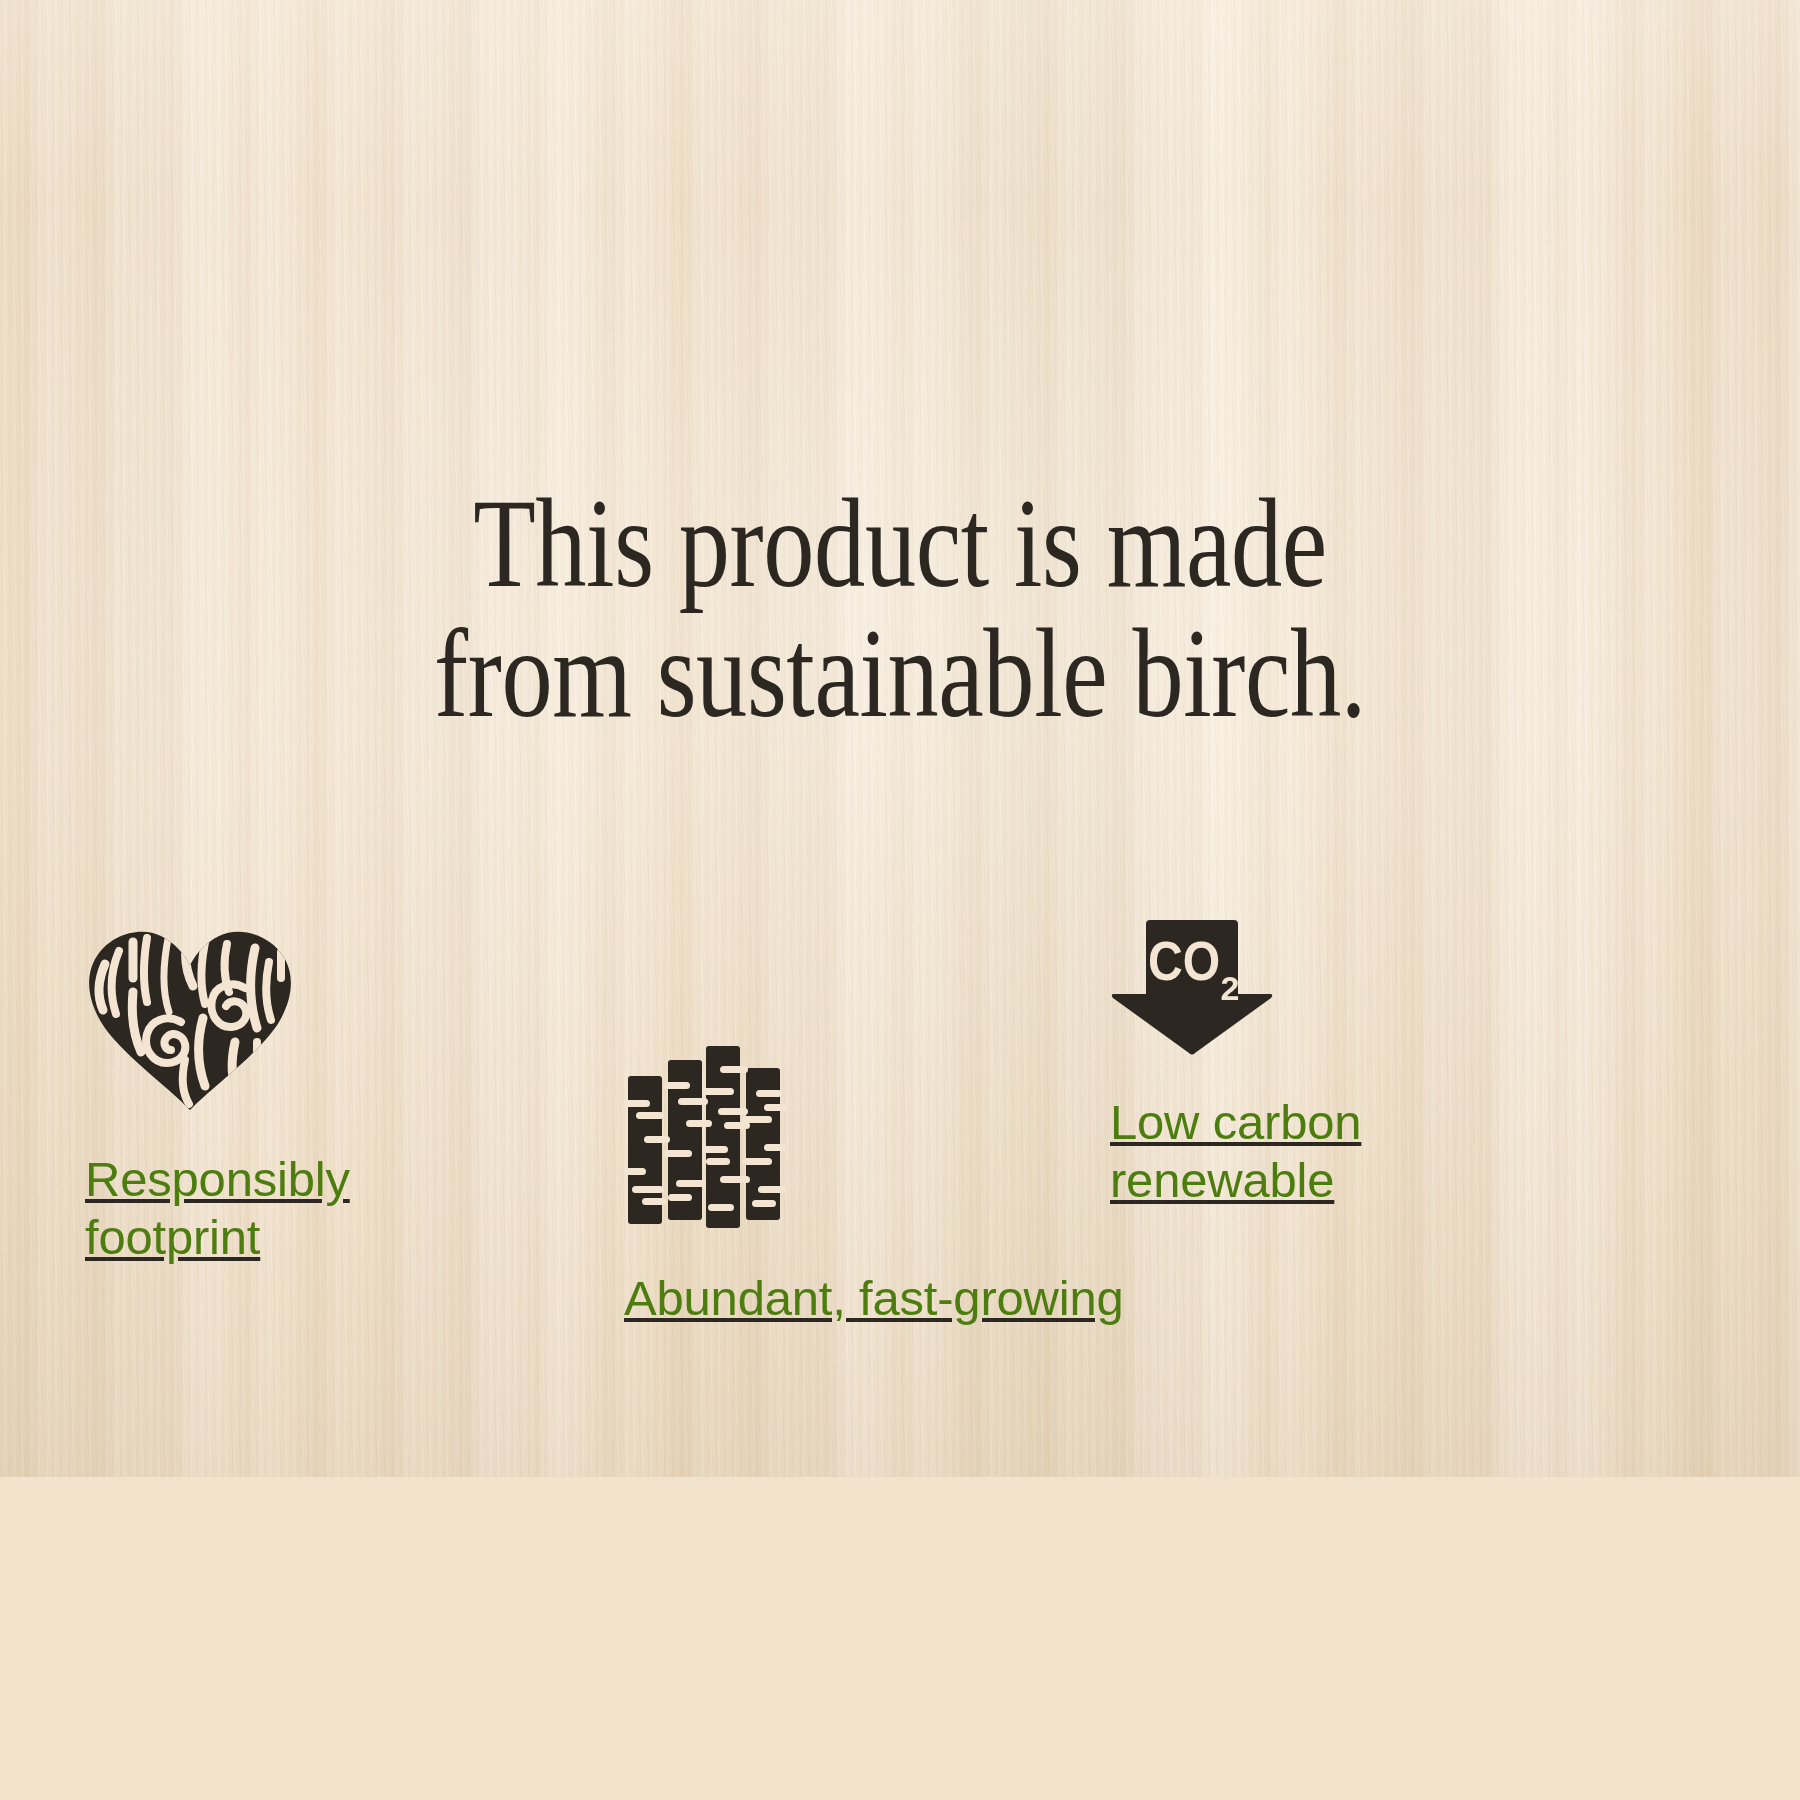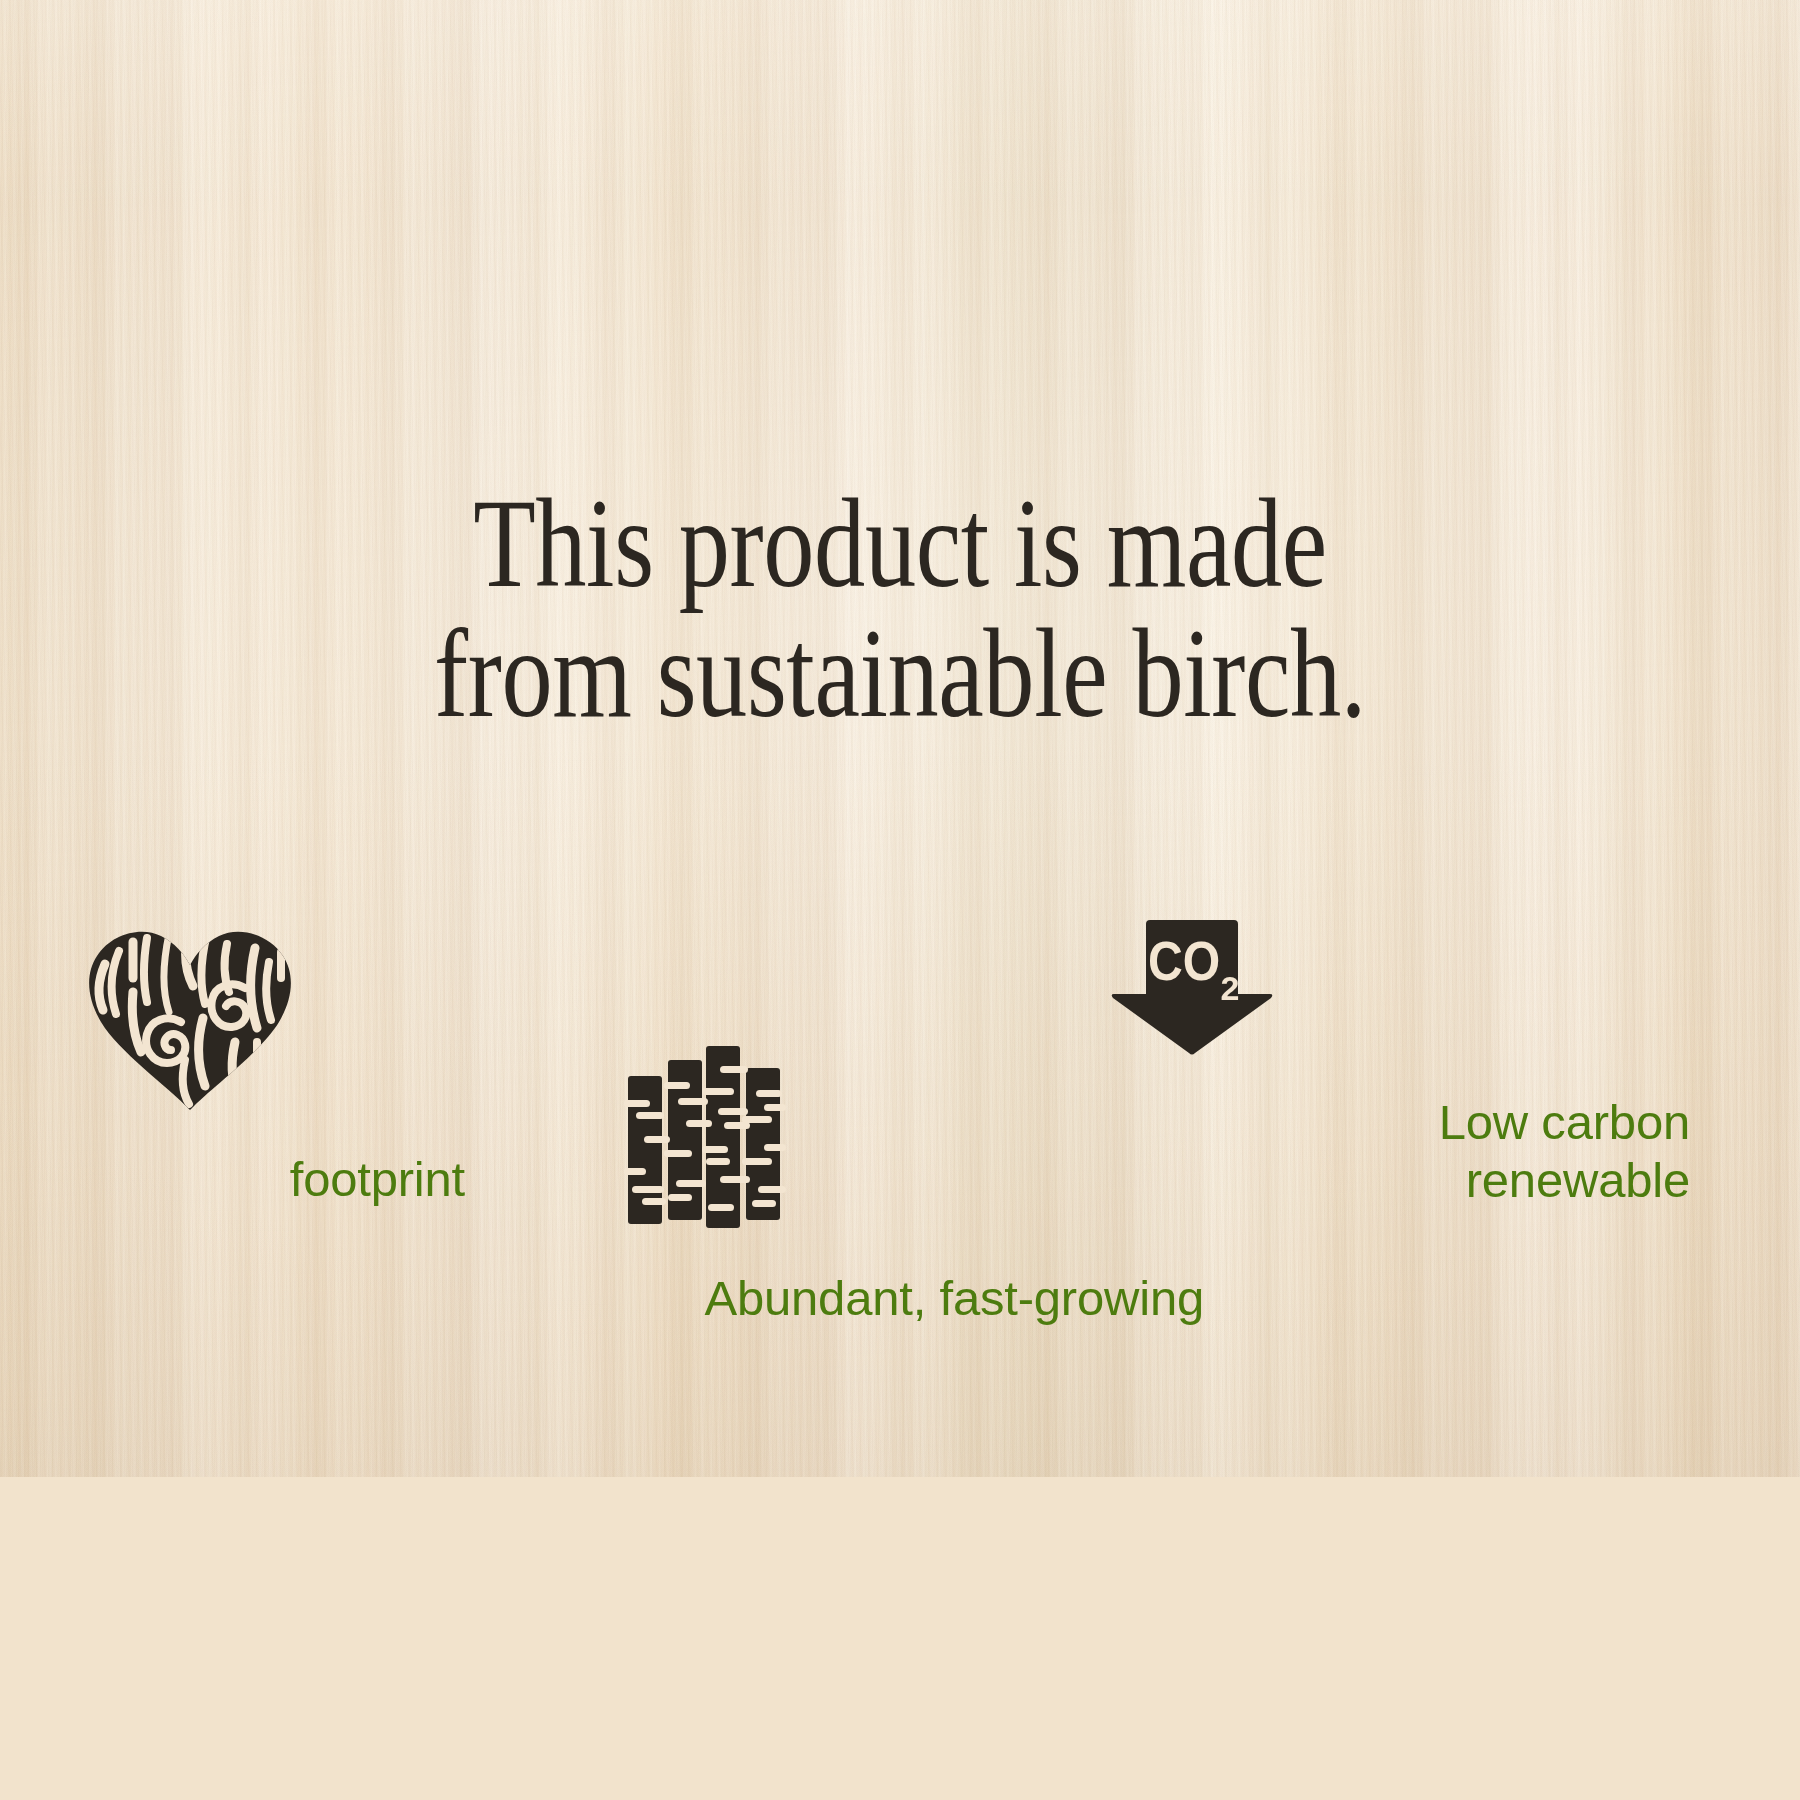--- a/index.html
+++ b/index.html
@@ -124,22 +124,23 @@
     white-space: nowrap;
     font-weight: 400;
   }
   #headline .hl-line {
     display: block;
   }
 
   
   .badge {
     position: absolute;
-    text-align: right;
+    text-align: left;
     color: #2c2721;
+    text-decoration: underline;
   }
 
   .badge-icon {
     display: block;
     margin: 0 auto;
   }
 
   .badge-label {
     display: block;
     font-family: "Liberation Sans", sans-serif;
@@ -243,20 +244,21 @@
               <path d="M150 124 C 146 142, 146 160, 152 174" stroke-width="9"></path>
               <path d="M170 30 C 164 56, 164 84, 172 110" stroke-width="9"></path>
               <path d="M184 44 C 180 64, 180 84, 186 102" stroke-width="8"></path>
               <path d="M196 34 L 196 60" stroke-width="8"></path>
               <path d="M172 124 L 172 142" stroke-width="8"></path>
             </g>
           </g>
         </svg>
       </span>
       <span class="badge-label">
+        <span class="lbl-line">Responsibly</span>
         <span class="lbl-line">footprint</span>
       </span>
     </div>
 
     <div class="badge" id="badge-renewable">
       <span class="badge-icon">
         <svg width="162" height="182" viewBox="0 0 162 182" aria-hidden="true">
           <g fill="#2c2721">
 
             <rect x="4" y="30" width="34" height="148" rx="3"></rect>

